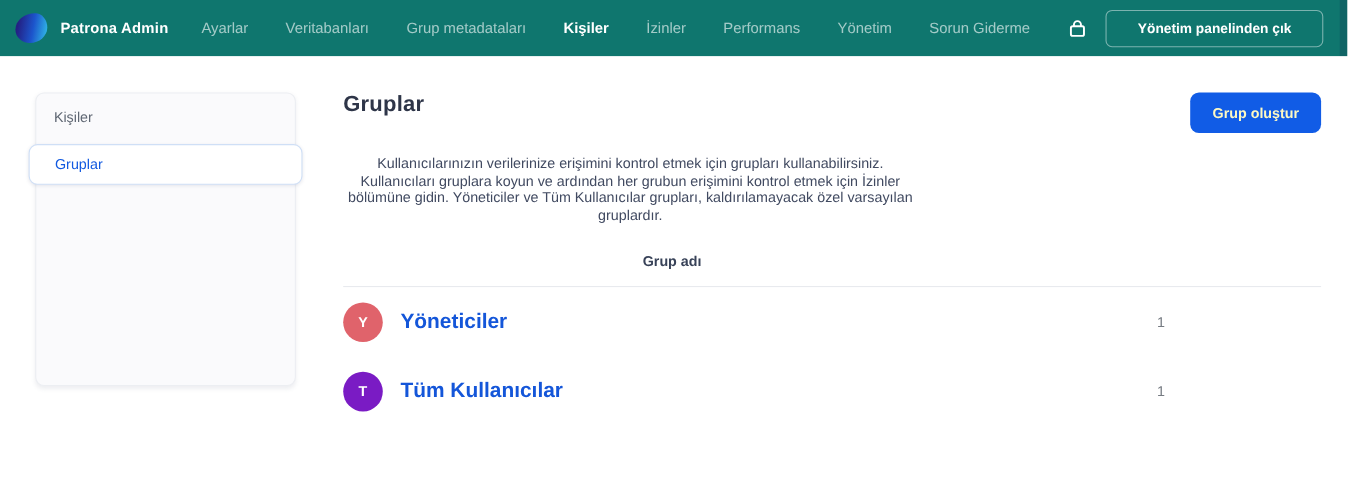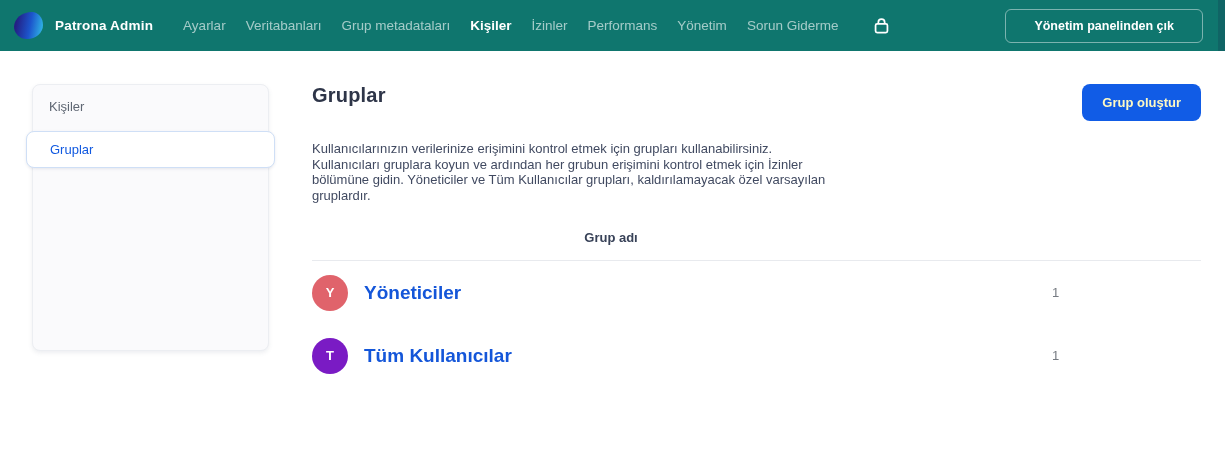--- a/index.html
+++ b/index.html
@@ -6,21 +6,21 @@
   html,body { width:1225px; height:452px; background:#ffffff; overflow:hidden;
               font-family:"Liberation Sans","DejaVu Sans",sans-serif; }
 
   
   .navbar { position:relative; height:51px; background:#0f766e; display:flex;
             align-items:center; padding:0 8px 0 14px; }
   .logo-blob { width:29px; height:27px; margin-right:12px;
                border-radius:62% 38% 55% 45% / 55% 48% 52% 45%;
                background:linear-gradient(100deg,#232084 12%,#1c55cc 55%,#30b5e6 95%); }
   .brand { color:#ffffff; font-weight:bold; font-size:13.5px; letter-spacing:.2px; }
-  .nav-items { display:flex; align-items:flex-end; gap:20px; margin-left:30px; }
+  .nav-items { display:flex; align-items:flex-end; gap:34px; margin-left:30px; }
   .nav-item { color:rgba(255,255,255,0.62); font-size:13.5px; cursor:pointer; white-space:nowrap; }
   .nav-item.active { color:#ffffff; font-weight:bold; }
   .nav-lock { display:flex; align-items:center; margin-left:34px; cursor:pointer; }
   .exit-btn { margin-left:auto; margin-right:14px; background:transparent;
               border:1px solid rgba(255,255,255,0.45); border-radius:6px;
               color:#ffffff; font-weight:bold; font-size:12.5px;
               font-family:inherit; padding:9px 28px; cursor:pointer; white-space:nowrap; }
   .scrollbar-strip { position:absolute; top:0; right:0; width:7px; height:51px;
                      background:rgba(20,20,60,0.18); }
 
@@ -37,21 +37,21 @@
                       color:#1159e0; box-shadow:0 1px 3px rgba(80,90,120,0.12); }
 
   
   .main { margin-left:43px; flex:1; max-width:889px; }
   .title-row { display:flex; justify-content:space-between; align-items:flex-start; }
   .page-title { font-size:20px; font-weight:bold; color:#2e3548; letter-spacing:.2px; }
   .create-btn { background:#115ce6; color:#fef9c3; border:none; border-radius:8px;
                 font-family:inherit; font-weight:bold; font-size:13px;
                 padding:11px 20px; cursor:pointer; white-space:nowrap; }
   .description { margin-top:20px; max-width:522px; font-size:13px; line-height:1.2;
-                 color:#414a61; }
+                 color:#414a61;text-align:center; }
 
   
   .group-table { margin-top:27px;text-align:center; }
   .t-head { display:grid; grid-template-columns:598px 1fr; align-items:center;
             padding-bottom:15px; border-bottom:1px solid #e8eaee; }
   .t-head span { font-size:13px; font-weight:bold; color:#384258; }
   .t-row { display:grid; grid-template-columns:598px 1fr; align-items:center;
            padding:13px 0; min-height:63px; }
   .row-left { display:flex; align-items:center; }
   .avatar { width:36px; height:36px; border-radius:50%; display:flex;

